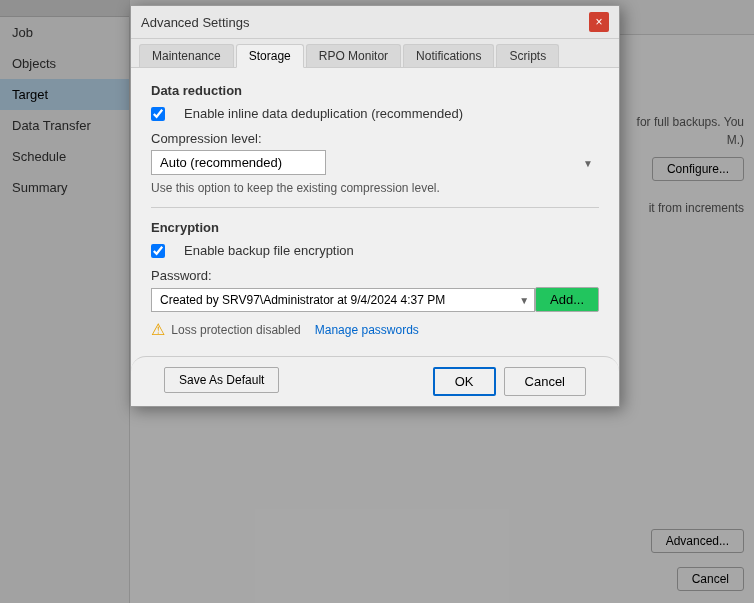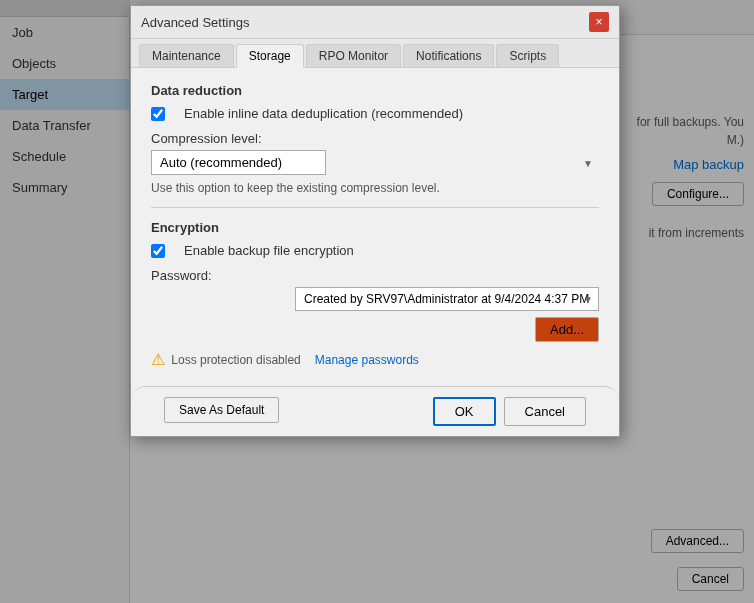--- a/index.html
+++ b/index.html
@@ -264,24 +264,22 @@
       margin-bottom: 10px;
     }
 
     
     .encryption-section {
       margin-top: 8px;
     }
 
     .password-row {
       display: flex;
-      align-items: flex-end;
-      gap: 6px;
+      align-items: center;
       margin-bottom: 6px;
-      flex-direction: column;
     }
 
     .password-select-wrapper {
       position: relative;
       flex: 1;
     }
 
     .password-select-wrapper::after {
       content: '▼';
       position: absolute;
@@ -298,21 +296,21 @@
       padding: 4px 8px;
       border: 1px solid #aaa;
       background: white;
       font-size: 12px;
       appearance: none;
       -webkit-appearance: none;
     }
 
     .add-btn {
       padding: 4px 14px;
-      background: #c2410c;
+      background: #22c55e;
       border: 1px solid #aaa;
       font-size: 13px;
       cursor: pointer;
       border-radius: 2px;
       white-space: nowrap;
     }
 
     .warning-row {
       display: flex;
       align-items: center;
@@ -423,23 +421,20 @@
     </div>
     <div>
       <div style="font-weight:bold; font-size:14px;">Target</div>
       <div style="font-size:12px; color:#555;">Specify th<br>can use m</div>
     </div>
   </div>
 
   <div style="position:absolute; top:115px; left:580px; right:10px;">
     <div style="font-size:12px; color:#555; margin-bottom:4px; text-align:right;">for full backups. You</div>
     <div style="font-size:12px; color:#555; margin-bottom:10px; text-align:right;">M.)</div>
-    <div style="text-align:right; margin-bottom:8px;">
-      <span class="bg-map-link">Map backup</span>
-    </div>
     <div style="margin-top:10px; text-align:right;">
       <button class="bg-btn">Configure...</button>
     </div>
     <div style="font-size:12px; color:#555; margin-top:20px; text-align:right;">it from increments</div>
   </div>
 
   <div style="position:absolute; bottom:50px; right:10px; display:flex; flex-direction:column; align-items:flex-end; gap:6px;">
     <button class="bg-btn">Advanced...</button>
   </div>
   <div style="position:absolute; bottom:12px; right:10px; display:flex; gap:8px;">

